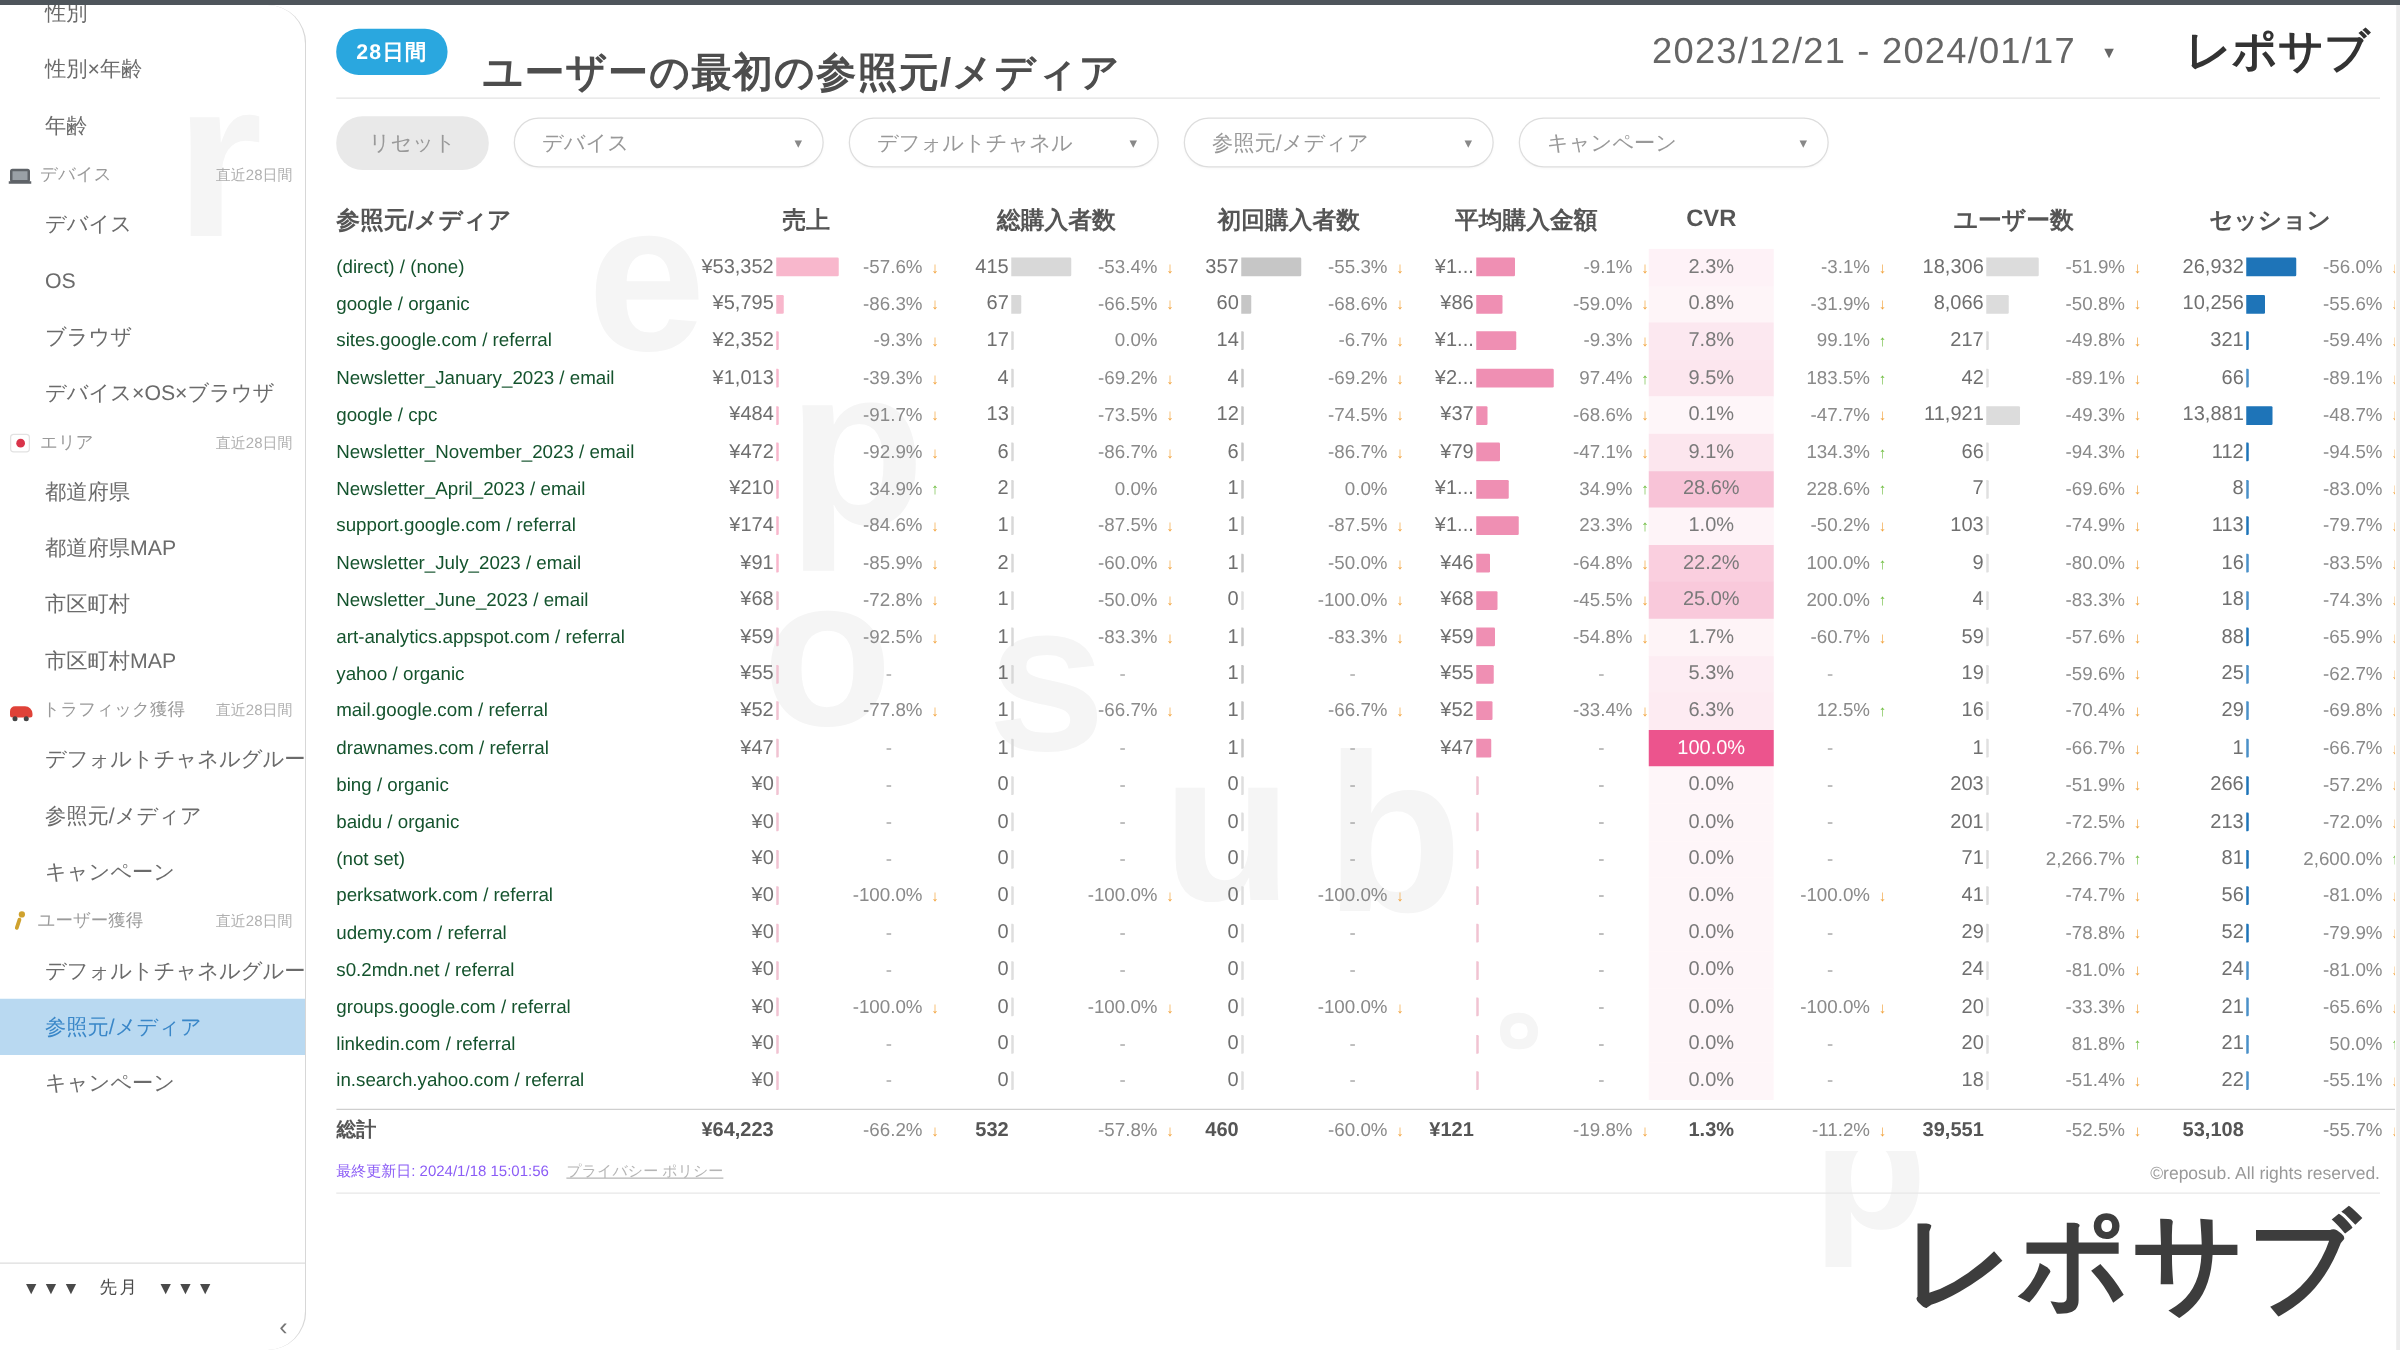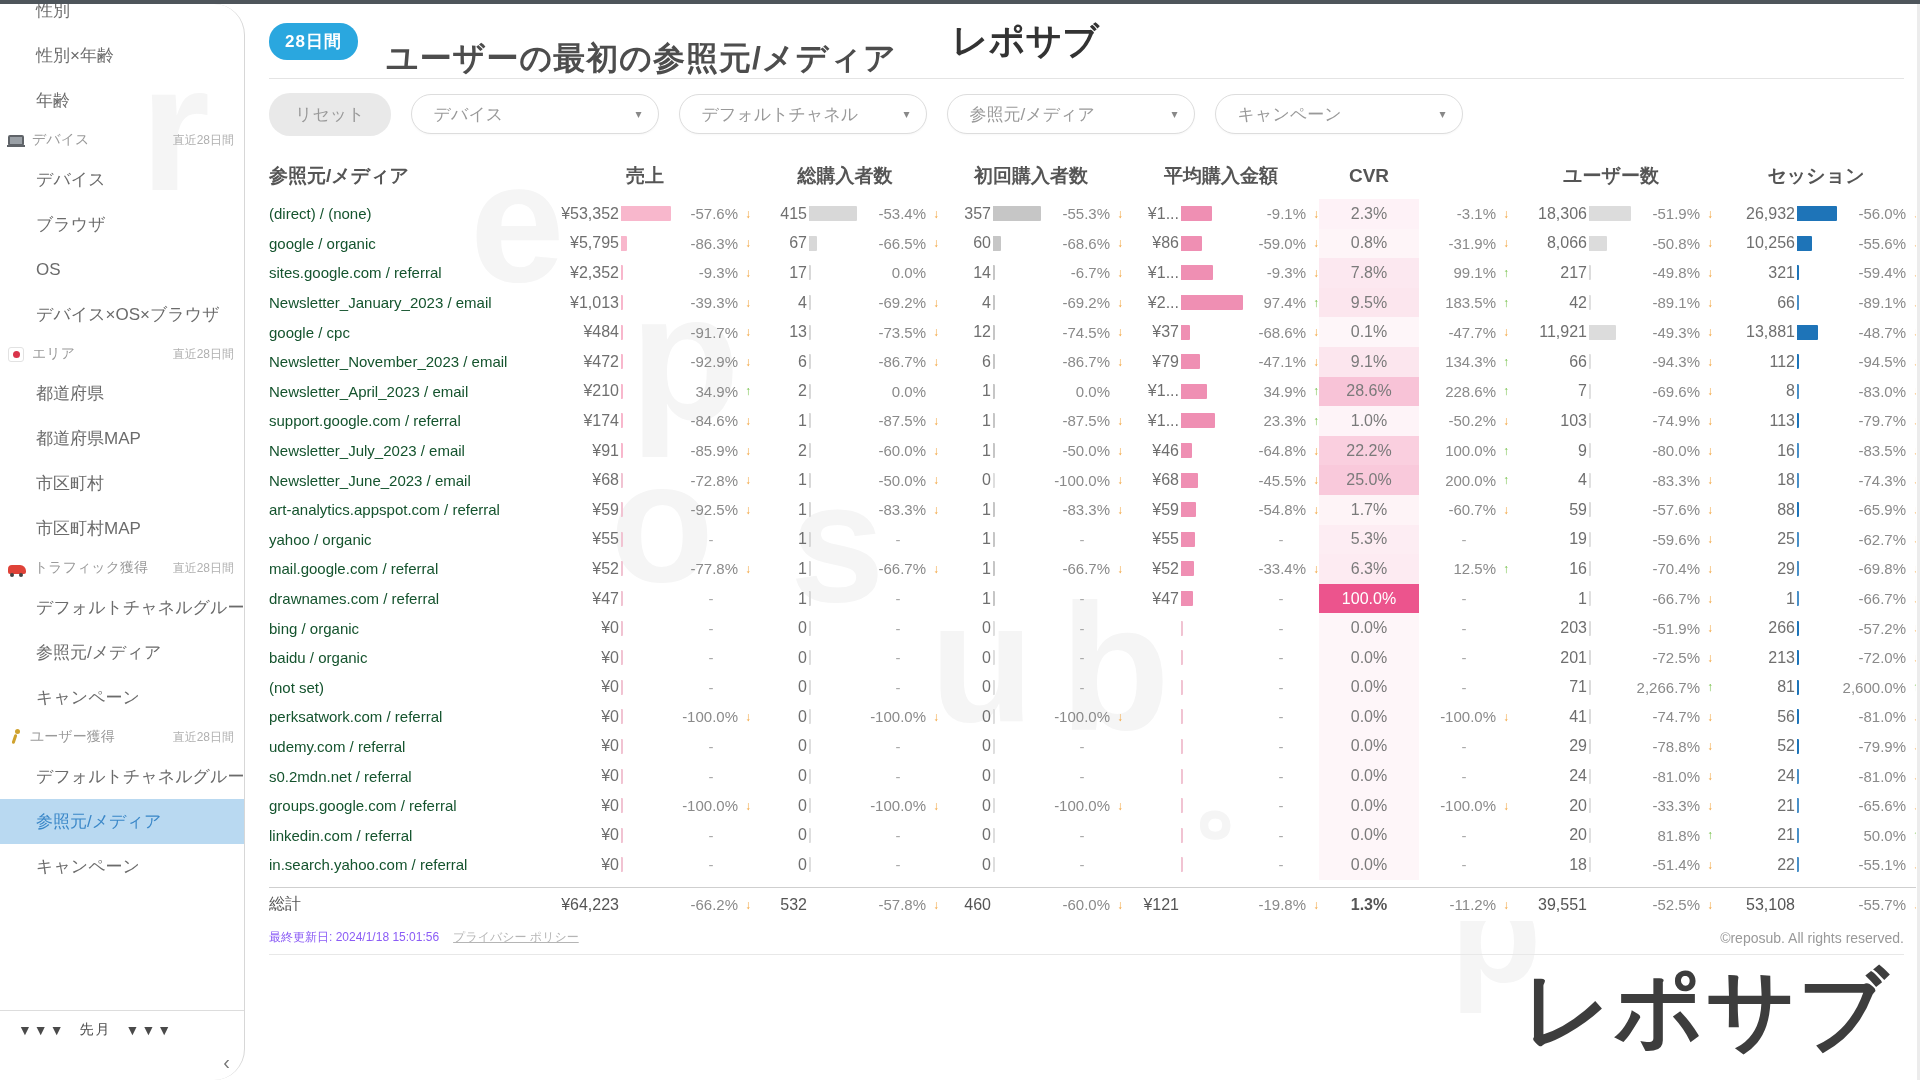--- a/index.html
+++ b/index.html
@@ -72,21 +72,21 @@
   .bar { height:15px; border-radius:0 1px 1px 0; }
   .delta { display:flex; justify-content:flex-end; align-items:center; font-size:15px; color:#8a8a8a; white-space:nowrap; }
   .delta.dash { justify-content:center; color:#aaa; }
   .arr { width:13px; text-align:right; font-size:12px; font-weight:bold; }
   .arr.down { color:#f2a33c; }
   .arr.up { color:#72bf44; }
   .cvr-val { height:29.6px; display:flex; align-items:center; justify-content:center; font-size:16px; color:#7a7a7a; }
 
   #totals { position:absolute; left:0; right:0; bottom:0; height:34px; background:#fff;
     border-top:1px solid #cfcfcf; align-items:center; z-index:3; }
-  #totals .num, #totals .cell-name { font-weight:normal; color:#555; font-size:16px; }
+  #totals .num, #totals .cell-name { font-weight:bold; color:#555; font-size:16px; }
   #totals .cvr-val { color:#555; font-weight:bold; }
 
   #table-footer { display:flex; align-items:center; margin-top:8px; padding-bottom:8px;
     border-bottom:1px solid #e8e8e8; margin-right:12px; }
   #updated { font-size:12px; color:#8b5cf6; }
   #privacy { font-size:12px; color:#b5b5b5; text-decoration:underline; margin-left:14px; cursor:pointer; }
   #copyright { margin-left:auto; font-size:14px; color:#999; }
 
   #logo-big { position:absolute; right:30px; bottom:10px; font-size:88px; font-weight:800; color:#3d3d3d;
     letter-spacing:2px; }
@@ -111,22 +111,22 @@
   <div id="nav">
       <div class="nav-item">性別</div>
       <div class="nav-item">性別×年齢</div>
       <div class="nav-item">年齢</div>
       <div class="nav-section">
         <span class="nav-icon icon-laptop"></span>
         <span class="nav-sec-label">デバイス</span>
         <span class="nav-period">直近28日間</span>
       </div>
       <div class="nav-item">デバイス</div>
+      <div class="nav-item">OS</div>
       <div class="nav-item">ブラウザ</div>
-      <div class="nav-item">OS</div>
       <div class="nav-item">デバイス×OS×ブラウザ</div>
       <div class="nav-section">
         <span class="nav-icon icon-flag"></span>
         <span class="nav-sec-label">エリア</span>
         <span class="nav-period">直近28日間</span>
       </div>
       <div class="nav-item">都道府県</div>
       <div class="nav-item">都道府県MAP</div>
       <div class="nav-item">市区町村</div>
       <div class="nav-item">市区町村MAP</div>
@@ -154,20 +154,24 @@
       <span>▼▼▼</span>
     </div>
     <div id="collapse">‹</div>
   </div>
 </div>
 
 <div id="main">
   <div id="topbar">
     <span id="badge">28日間</span>
     <span id="title">ユーザーの最初の参照元/メディア</span>
+    <span id="daterange">
+      <span class="dr-text">2023/12/21 - 2024/01/17</span>
+      <span class="dr-caret">▼</span>
+    </span>
     <span id="logo-top">レポサブ</span>
   </div>
   <div id="header-divider"></div>
 
   <div id="filters">
     <button id="reset-btn">リセット</button>
   <div class="filter-pill">
         <span>デバイス</span>
         <span class="caret">▾</span>
       </div>

